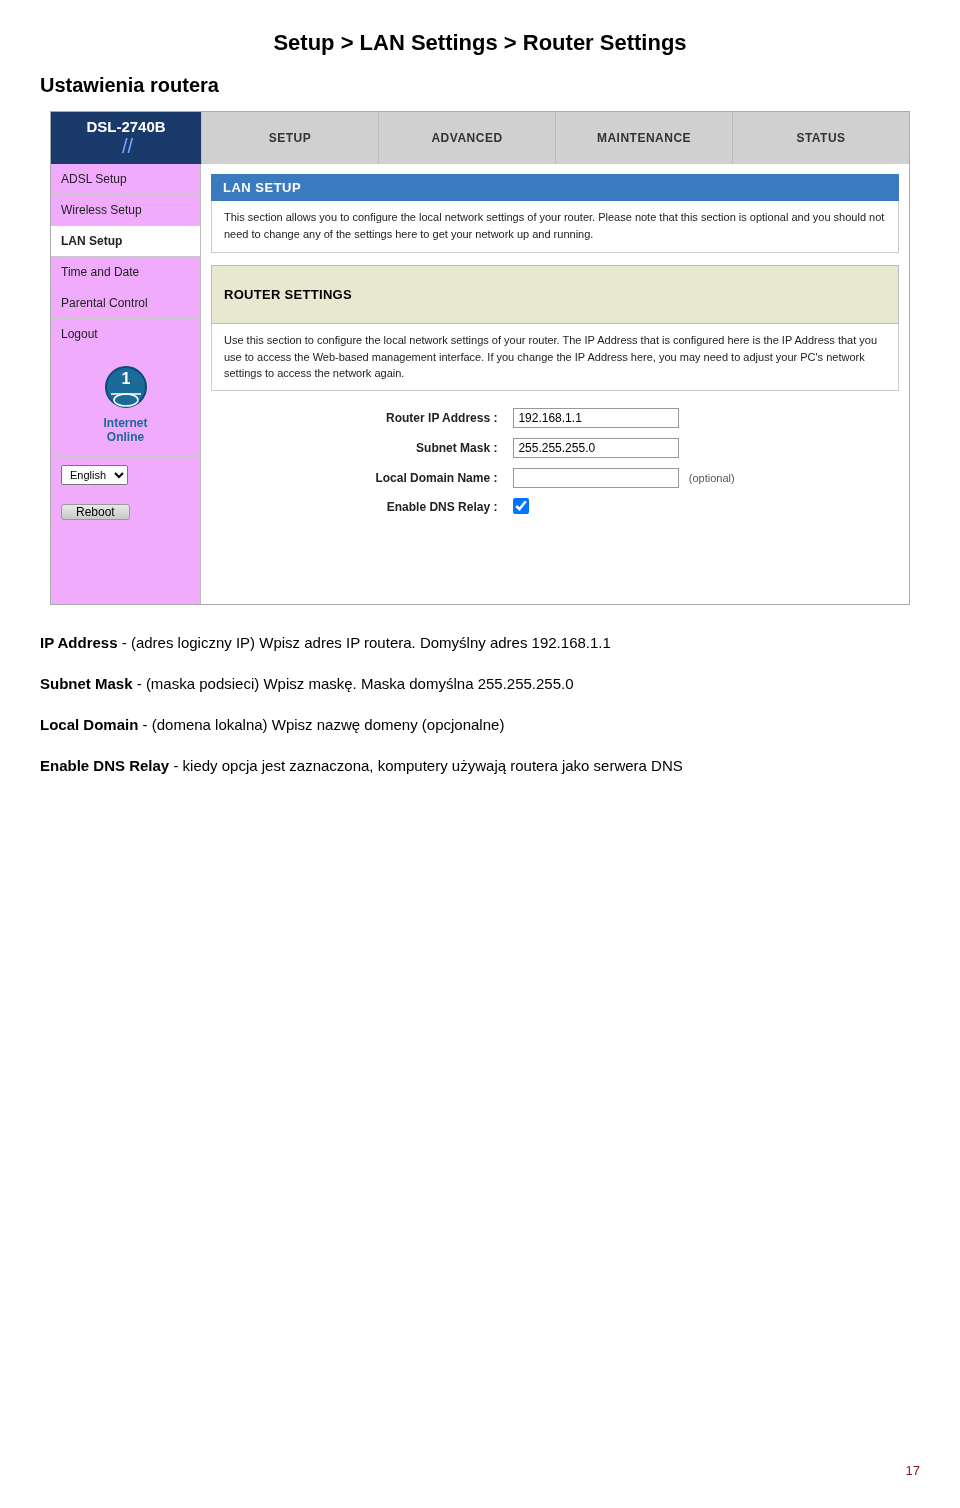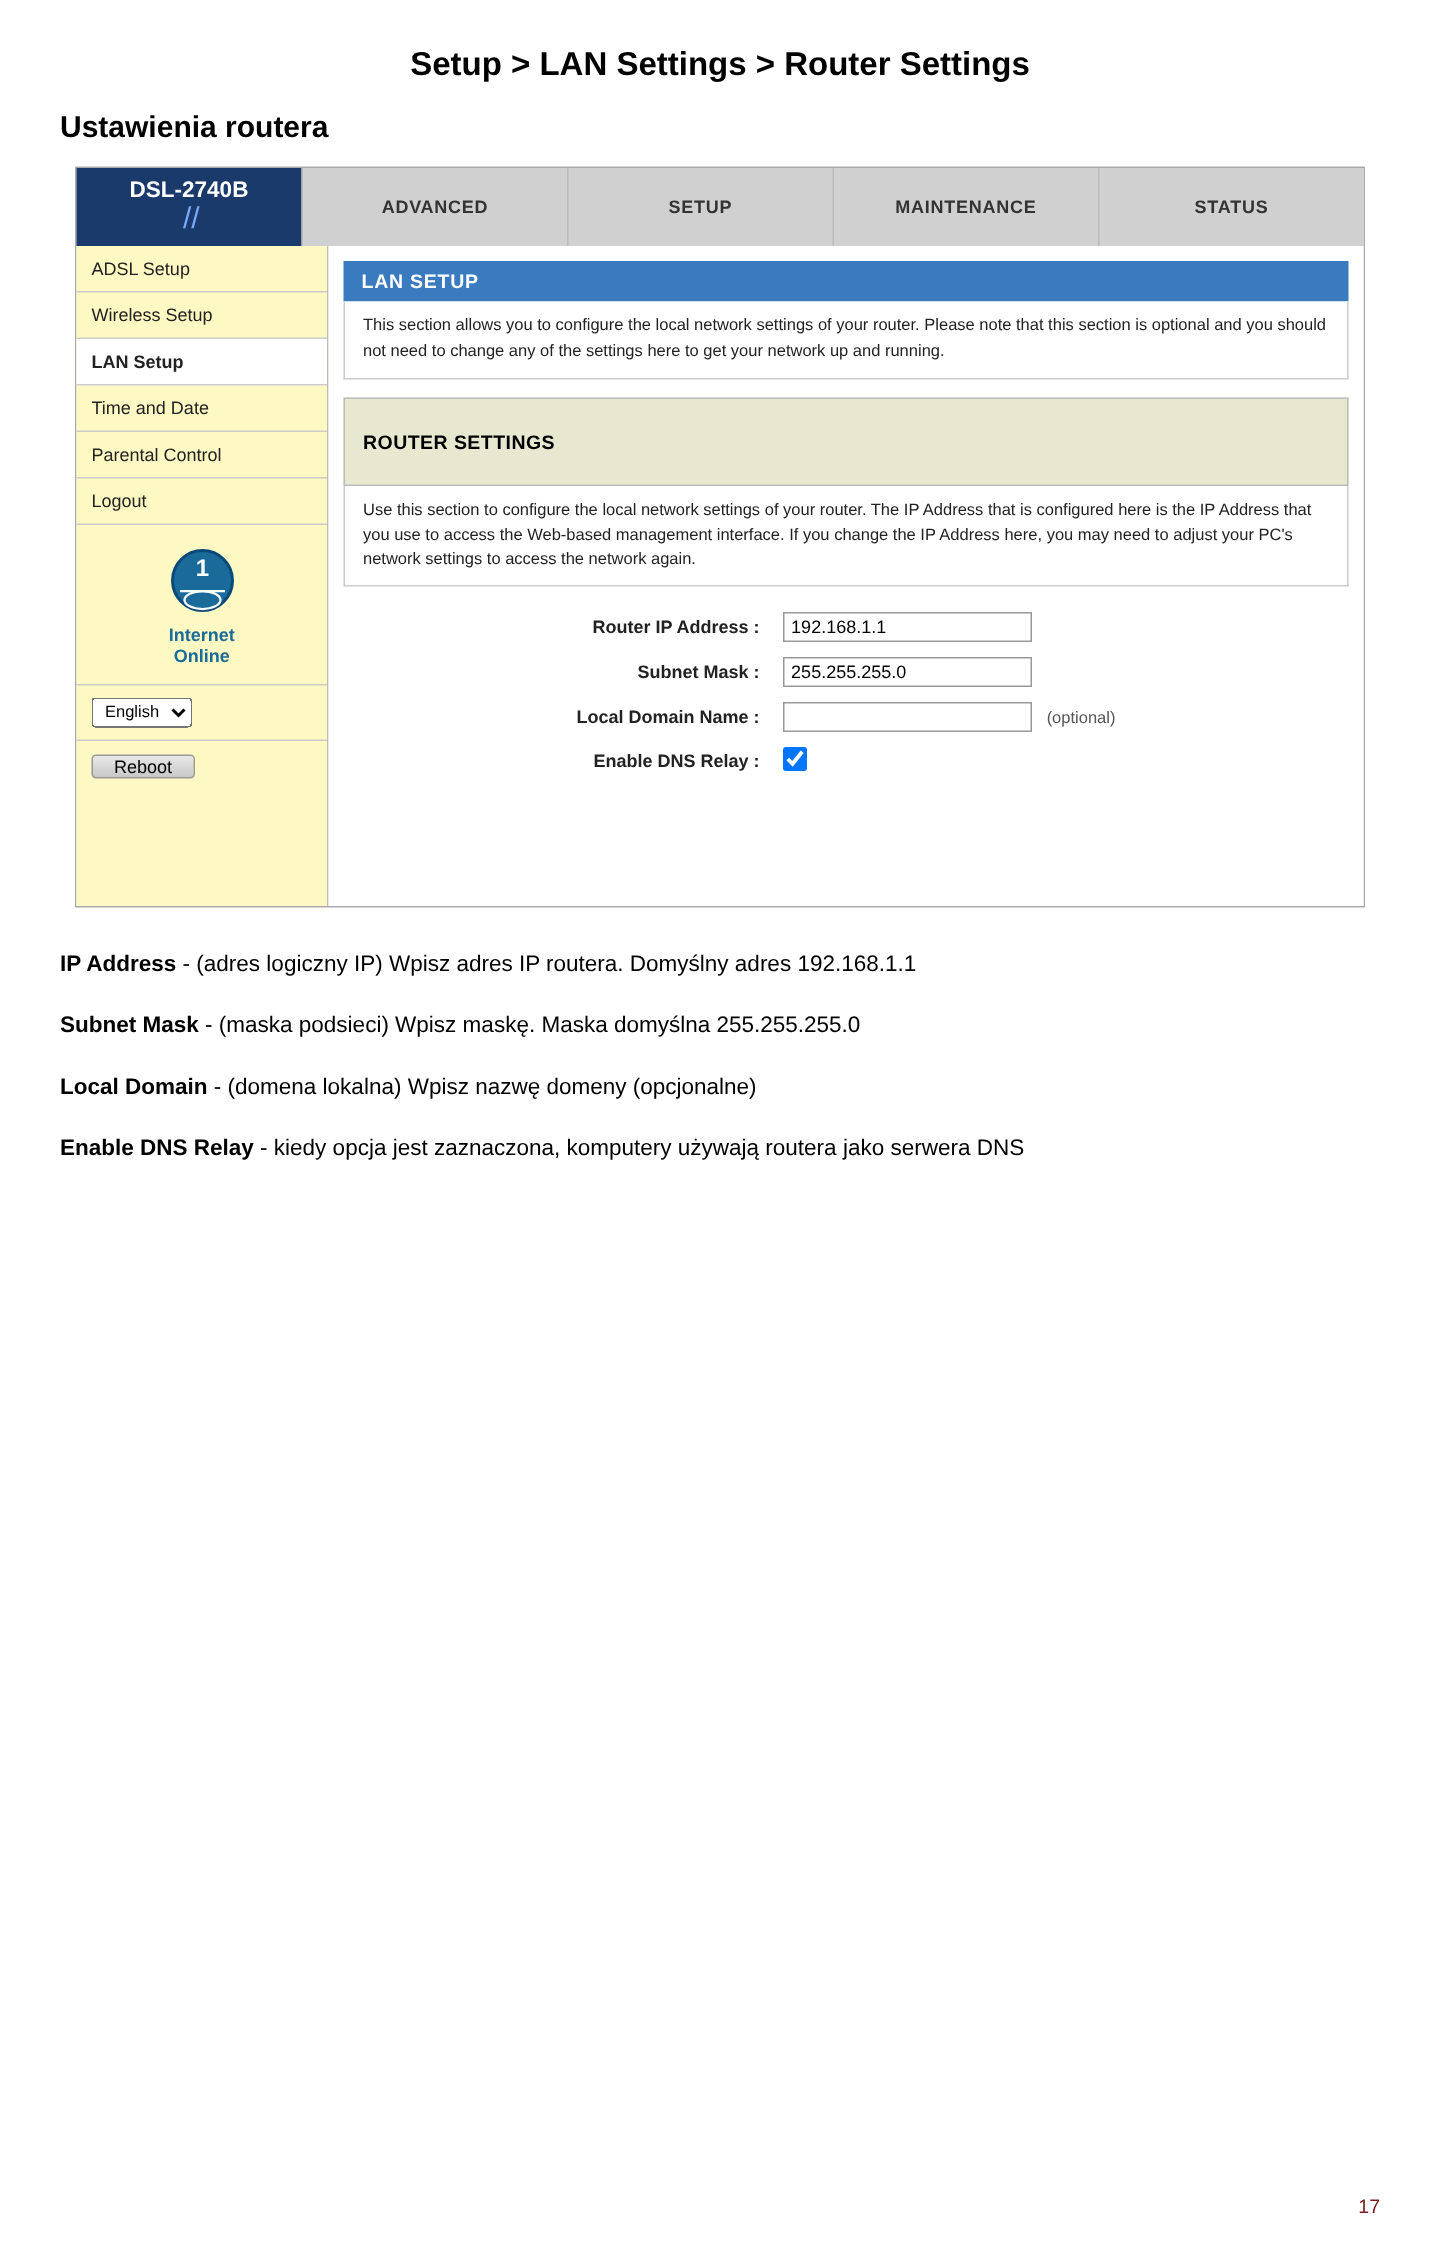--- a/index.html
+++ b/index.html
@@ -84,22 +84,22 @@
     }
 
     
     .main-area {
       display: flex;
       min-height: 440px;
     }
 
     
     .sidebar {
-      width: 168px;
-      background: #fef9c3;
+      width: 150px;
+      background: #f0abfc;
       border-right: 1px solid #bbb;
       flex-shrink: 0;
     }
 
     .sidebar-item {
       padding: 8px 10px;
       font-size: 12px;
       color: #222;
       border-bottom: 1px solid #ccc;
       cursor: pointer;
@@ -271,22 +271,22 @@
 <h2 class="section-title">Ustawienia routera</h2>
 
 <div class="router-frame">
 
   <div class="top-nav">
     <div class="brand-area">
       <span class="brand-text">DSL-2740B</span>
       <span class="brand-slash">//</span>
     </div>
     <div class="nav-tabs">
+      <div class="nav-tab">SETUP</div>
       <div class="nav-tab">ADVANCED</div>
-      <div class="nav-tab">SETUP</div>
       <div class="nav-tab">MAINTENANCE</div>
       <div class="nav-tab">STATUS</div>
     </div>
   </div>
 
   <div class="main-area">
 
     <div class="sidebar">
       <div class="sidebar-item">ADSL Setup</div>
       <div class="sidebar-item">Wireless Setup</div>

